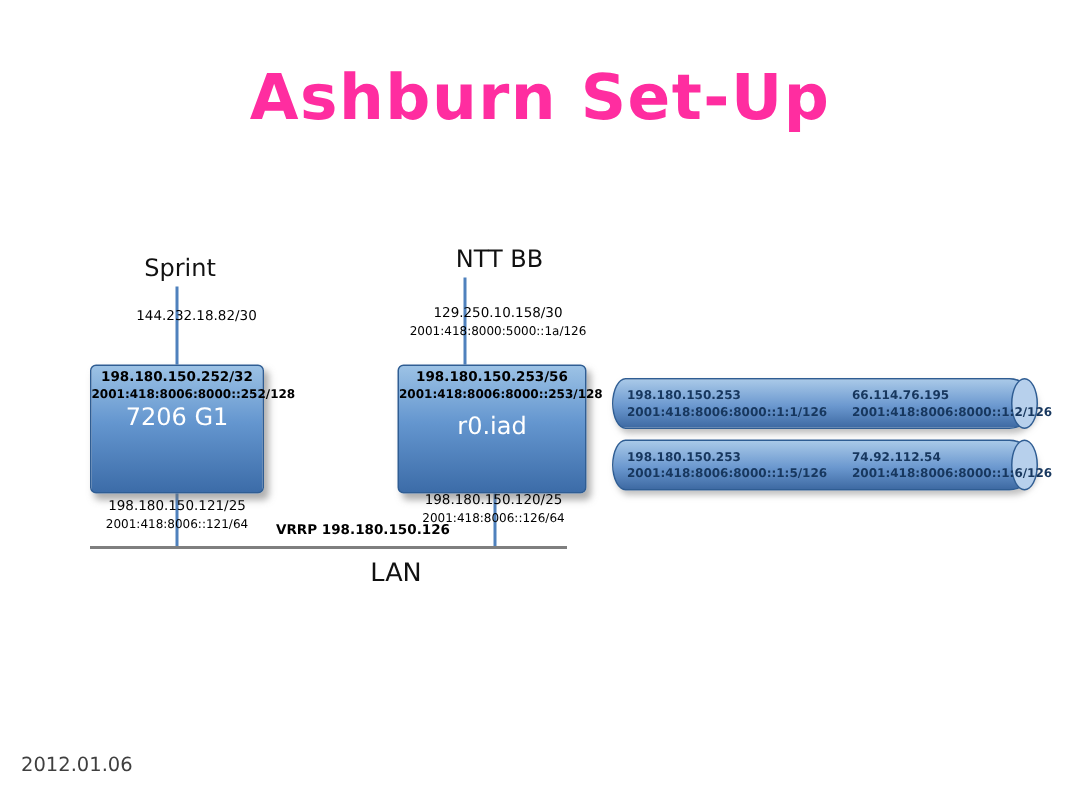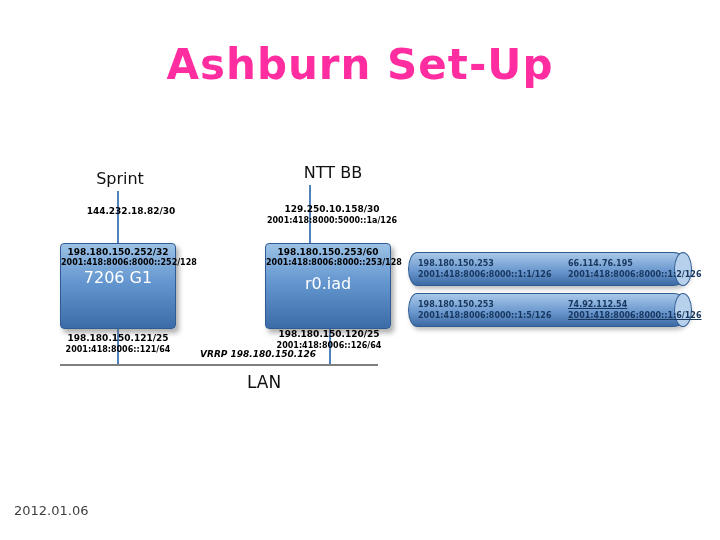--- a/index.html
+++ b/index.html
@@ -2,21 +2,21 @@
 <html><head>
 <meta charset="utf-8">
 <style>
   html,body{margin:0;padding:0;background:#ffffff;}
   *{box-sizing:border-box;}
   .slide{position:relative;width:720px;height:540px;background:#ffffff;
          font-family:"DejaVu Sans",sans-serif;overflow:hidden;border-radius:25px;}
   .title{position:absolute;left:0;top:40px;width:100%;text-align:center;
          font-size:42px;font-weight:bold;color:#ff2da0;letter-spacing:1px;margin:0;}
   .isp{position:absolute;font-size:16px;color:#111;text-align:center;z-index:3;}
-  .ip{position:absolute;font-size:9px;font-weight:bold;color:#000;text-align:center;
+  .ip{position:absolute;font-size:9px;font-weight:normal;color:#000;text-align:center;
       line-height:11px;z-index:3;white-space:nowrap;}
   .ip .v6{font-size:8px;}
   .vline{position:absolute;width:2px;background:#4f81bd;z-index:1;}
   .hline{position:absolute;height:2px;background:#7f7f7f;z-index:1;}
   .router{position:absolute;border:1px solid #2f5d93;border-radius:4px;
           background:linear-gradient(180deg,#9cc2e5 0%,#6496cf 45%,#3c6ca8 100%);
           box-shadow:3px 4px 5px rgba(110,110,110,.55);z-index:2;text-align:center;}
   .router .rip{font-size:9px;font-weight:bold;color:#000;margin-top:3px;line-height:11px;white-space:nowrap;}
   .router .rip6{font-size:8px;font-weight:bold;color:#000;line-height:10px;white-space:nowrap;}
   .router .rname{font-size:16px;color:#ffffff;margin-top:6px;line-height:20px;}
@@ -53,38 +53,38 @@
     <div class="v6">2001:418:8000:5000::1a/126</div>
   </div>
 
   <div class="router" style="left:60px;top:243px;width:116px;height:86px;">
     <div class="rip">198.180.150.252/32</div>
     <div class="rip6">2001:418:8006:8000::252/128</div>
     <div class="rmodel">7206 G1</div>
   </div>
 
   <div class="router" style="left:265px;top:243px;width:126px;height:86px;">
-    <div class="rip">198.180.150.253/60</div>
+    <div class="rip">198.180.150.253/56</div>
     <div class="rip6">2001:418:8006:8000::253/128</div>
     <div class="rname">r0.iad</div>
   </div>
 
   <div class="vline" style="left:117px;top:329px;height:36px;"></div>
   <div class="vline" style="left:329px;top:329px;height:36px;"></div>
 
   <div class="ip" style="left:61px;top:333px;width:114px;">
     <div>198.180.150.121/25</div>
     <div class="v6">2001:418:8006::121/64</div>
   </div>
   <div class="ip" style="left:266px;top:329px;width:126px;">
     <div>198.180.150.120/25</div>
     <div class="v6">2001:418:8006::126/64</div>
   </div>
 
-  <div class="vrrp" style="left:200px;top:349px;font-style:italic;">VRRP 198.180.150.126</div>
+  <div class="vrrp" style="left:184px;top:349px;">VRRP 198.180.150.126</div>
   <div class="hline" style="left:60px;top:364px;width:318px;"></div>
   <div class="lan-label" style="left:228px;top:372px;width:72px;">LAN</div>
 
   <div class="cyl" style="left:408px;top:252px;">
     <div class="body"></div>
     <div class="cap"></div>
     <div class="col" style="left:10px;">
       <div>198.180.150.253</div>
       <div>2001:418:8006:8000::1:1/126</div>
     </div>
@@ -94,21 +94,21 @@
     </div>
   </div>
 
   <div class="cyl" style="left:408px;top:293px;">
     <div class="body"></div>
     <div class="cap"></div>
     <div class="col" style="left:10px;">
       <div>198.180.150.253</div>
       <div>2001:418:8006:8000::1:5/126</div>
     </div>
-    <div class="col" style="left:160px;text-decoration:underline;">
+    <div class="col" style="left:160px;">
       <div>74.92.112.54</div>
       <div>2001:418:8006:8000::1:6/126</div>
     </div>
   </div>
 
   <div class="date">2012.01.06</div>
 
 </div>
 
 </body></html>

